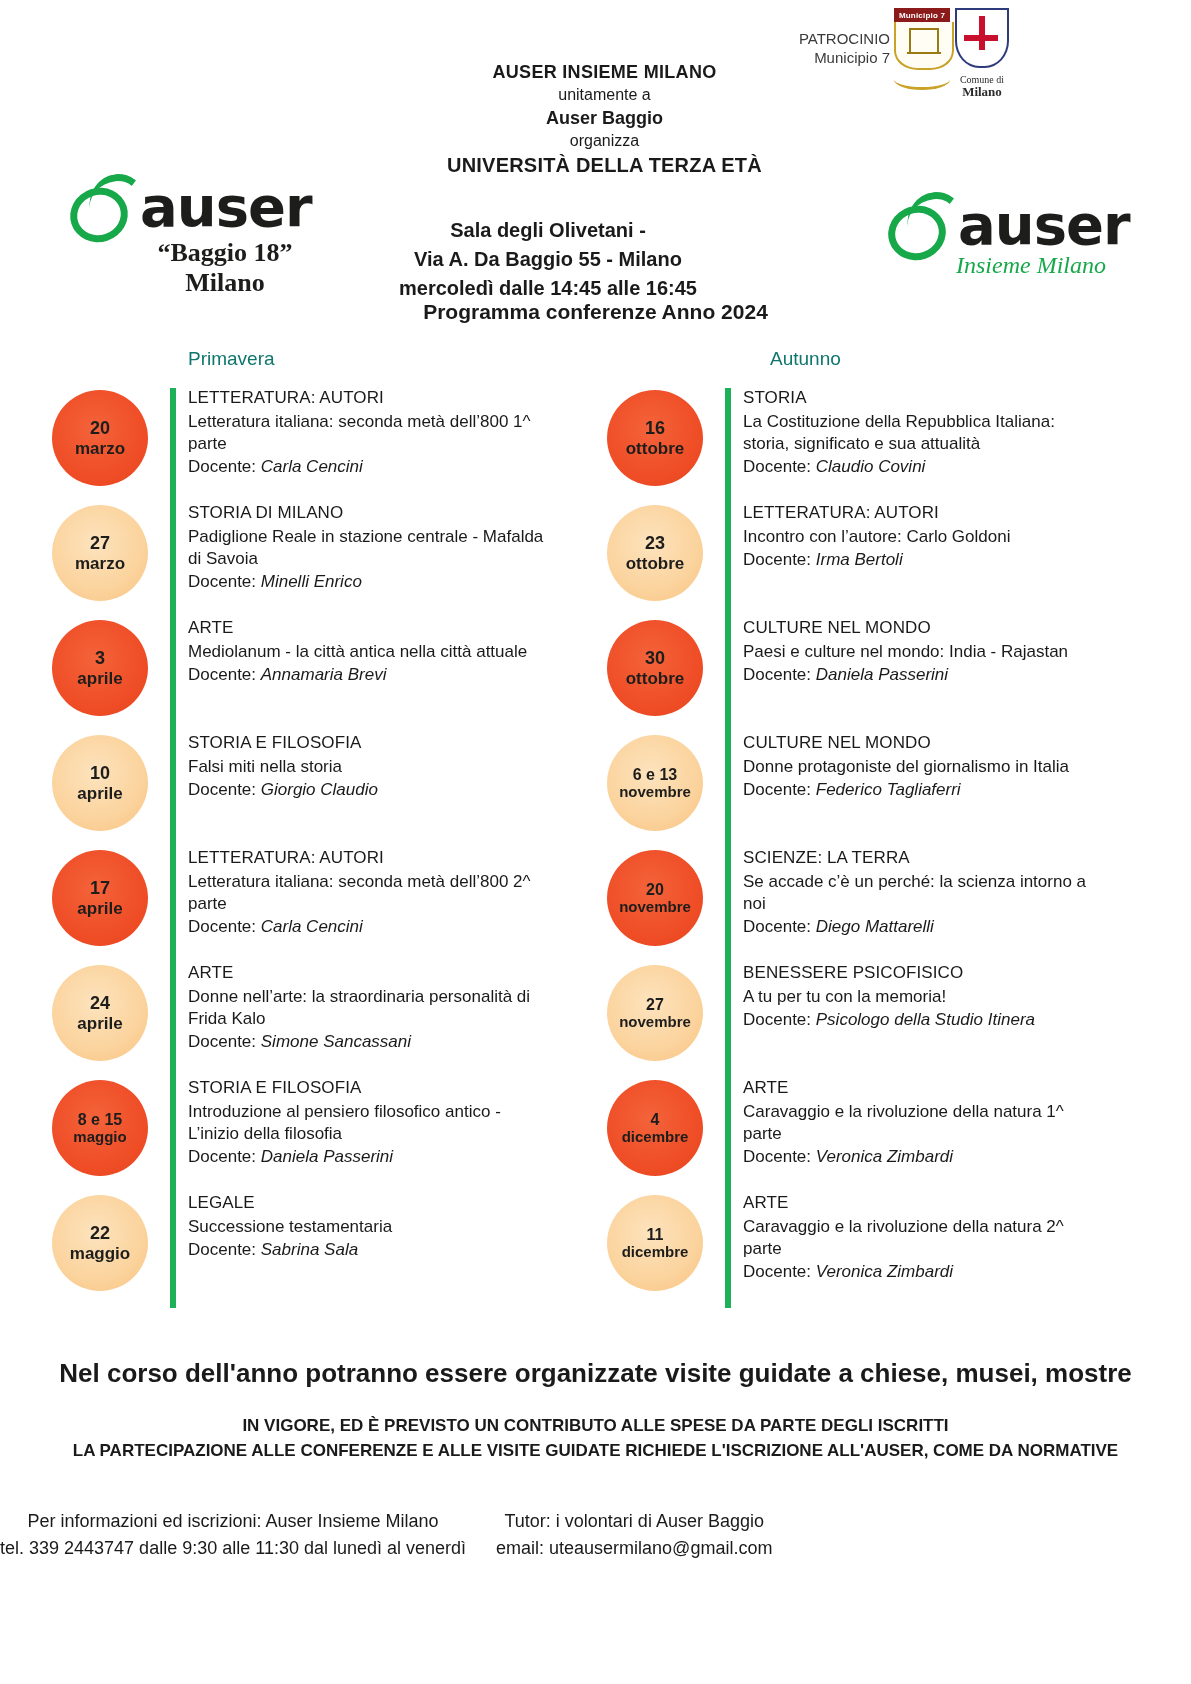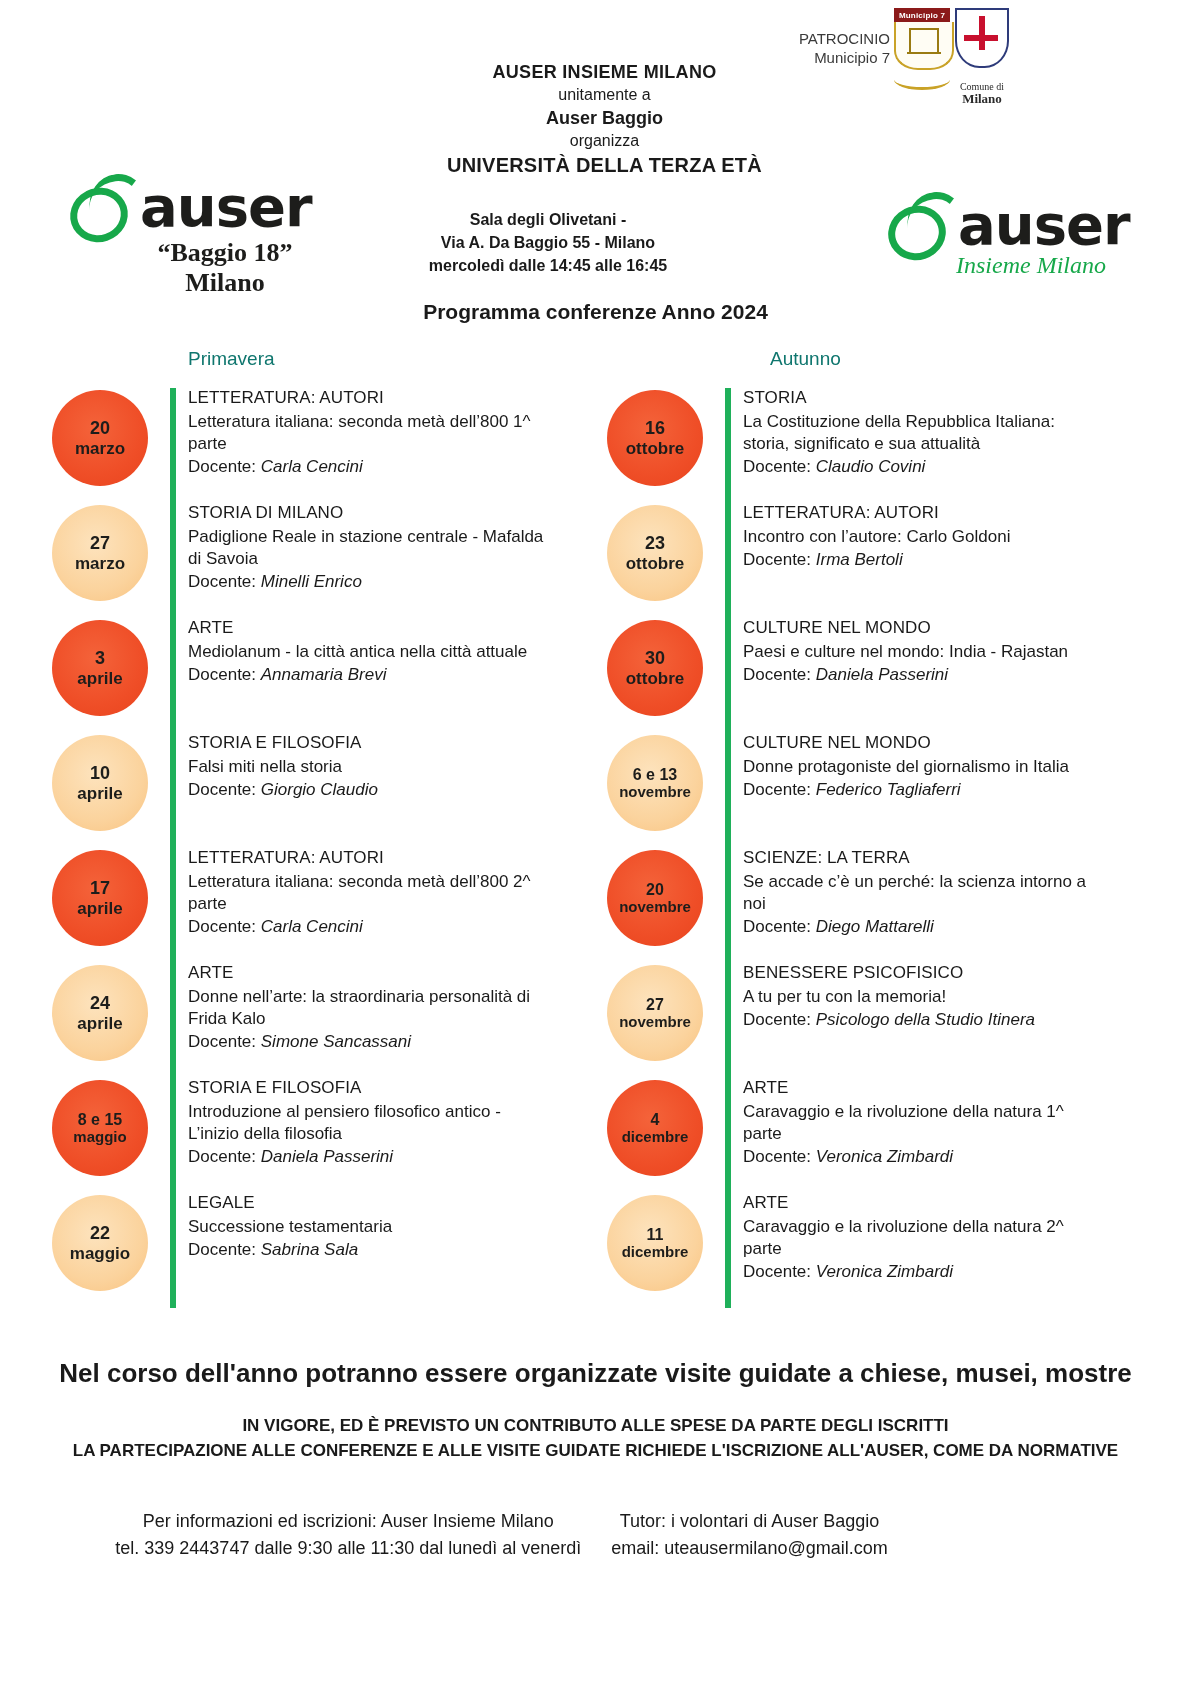--- a/index.html
+++ b/index.html
@@ -116,21 +116,21 @@
     transform: translateY(-50%);
     width: 34px;
     height: 6px;
     background: #c8102e;
   }
   .crest-mi .mi-label {
     text-align: center;
     font-size: 10px;
     color: #2b2b2b;
     line-height: 1.1;
-    margin-top: 13px;
+    margin-top: 6px;
     font-family: "Liberation Serif", serif;
   }
   .crest-mi .mi-label b {
     font-size: 13px;
     display: block;
   }
 
   .header-center {
     position: absolute;
     top: 60px;
@@ -140,25 +140,25 @@
     line-height: 1.35;
     padding-left: 9px;
   }
   .hc-l1 { font-size: 18px; font-weight: bold; letter-spacing: .3px; }
   .hc-l2 { font-size: 16px; }
   .hc-l3 { font-size: 18px; font-weight: bold; }
   .hc-l4 { font-size: 16px; }
   .hc-l5 { font-size: 20px; font-weight: bold; letter-spacing: .2px; }
   .venue {
     position: absolute;
-    top: 208px;
+    top: 216px;
     left: 0;
     width: 1096px;
     text-align: center;
-    font-size: 16px;
+    font-size: 20px;
     font-weight: bold;
     line-height: 1.45;
   }
   .program-title {
     position: absolute;
     top: 300px;
     left: 0;
     width: 1191px;
     text-align: center;
     font-size: 21px;
@@ -337,21 +337,20 @@
     font-size: 17px;
     font-weight: bold;
     line-height: 1.45;
   }
   .foot-3 {
     position: absolute;
     top: 1508px;
     left: 0;
     width: 1003px;
     display: flex;
-    justify-content: center;
     gap: 30px;
     font-size: 18px;
     line-height: 1.5;
   }
   .foot-3 .blk { text-align: center; }
 </style>
 </head>
 <body>
 
 <div class="patrocinio">

